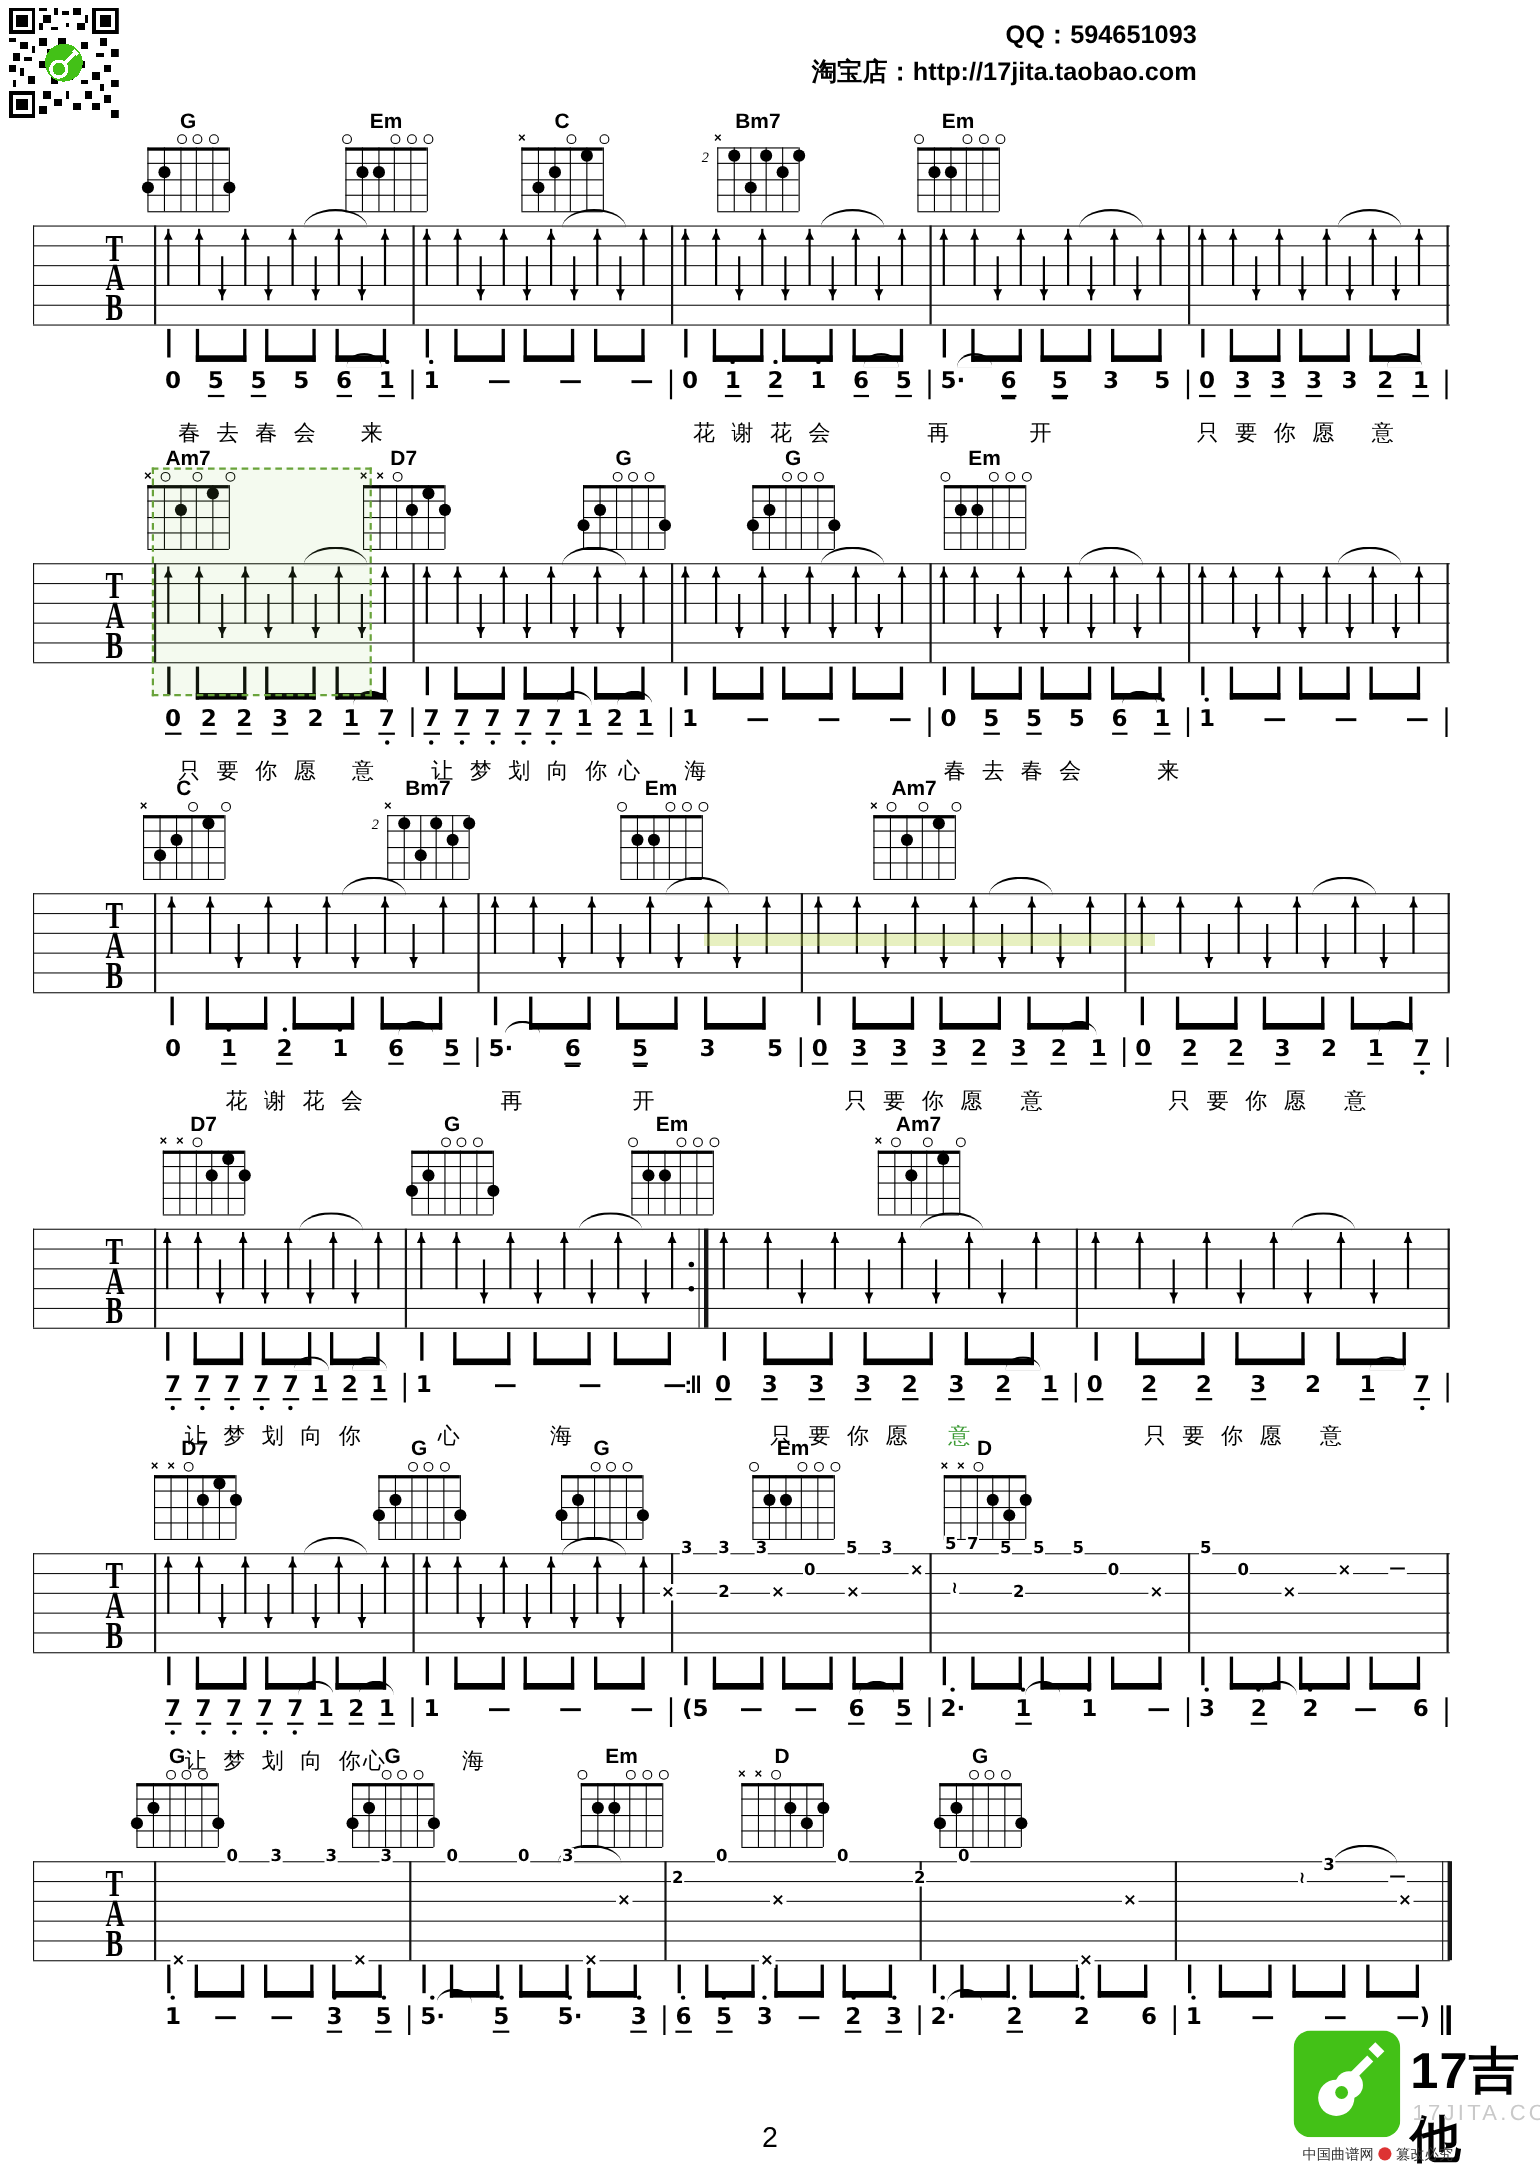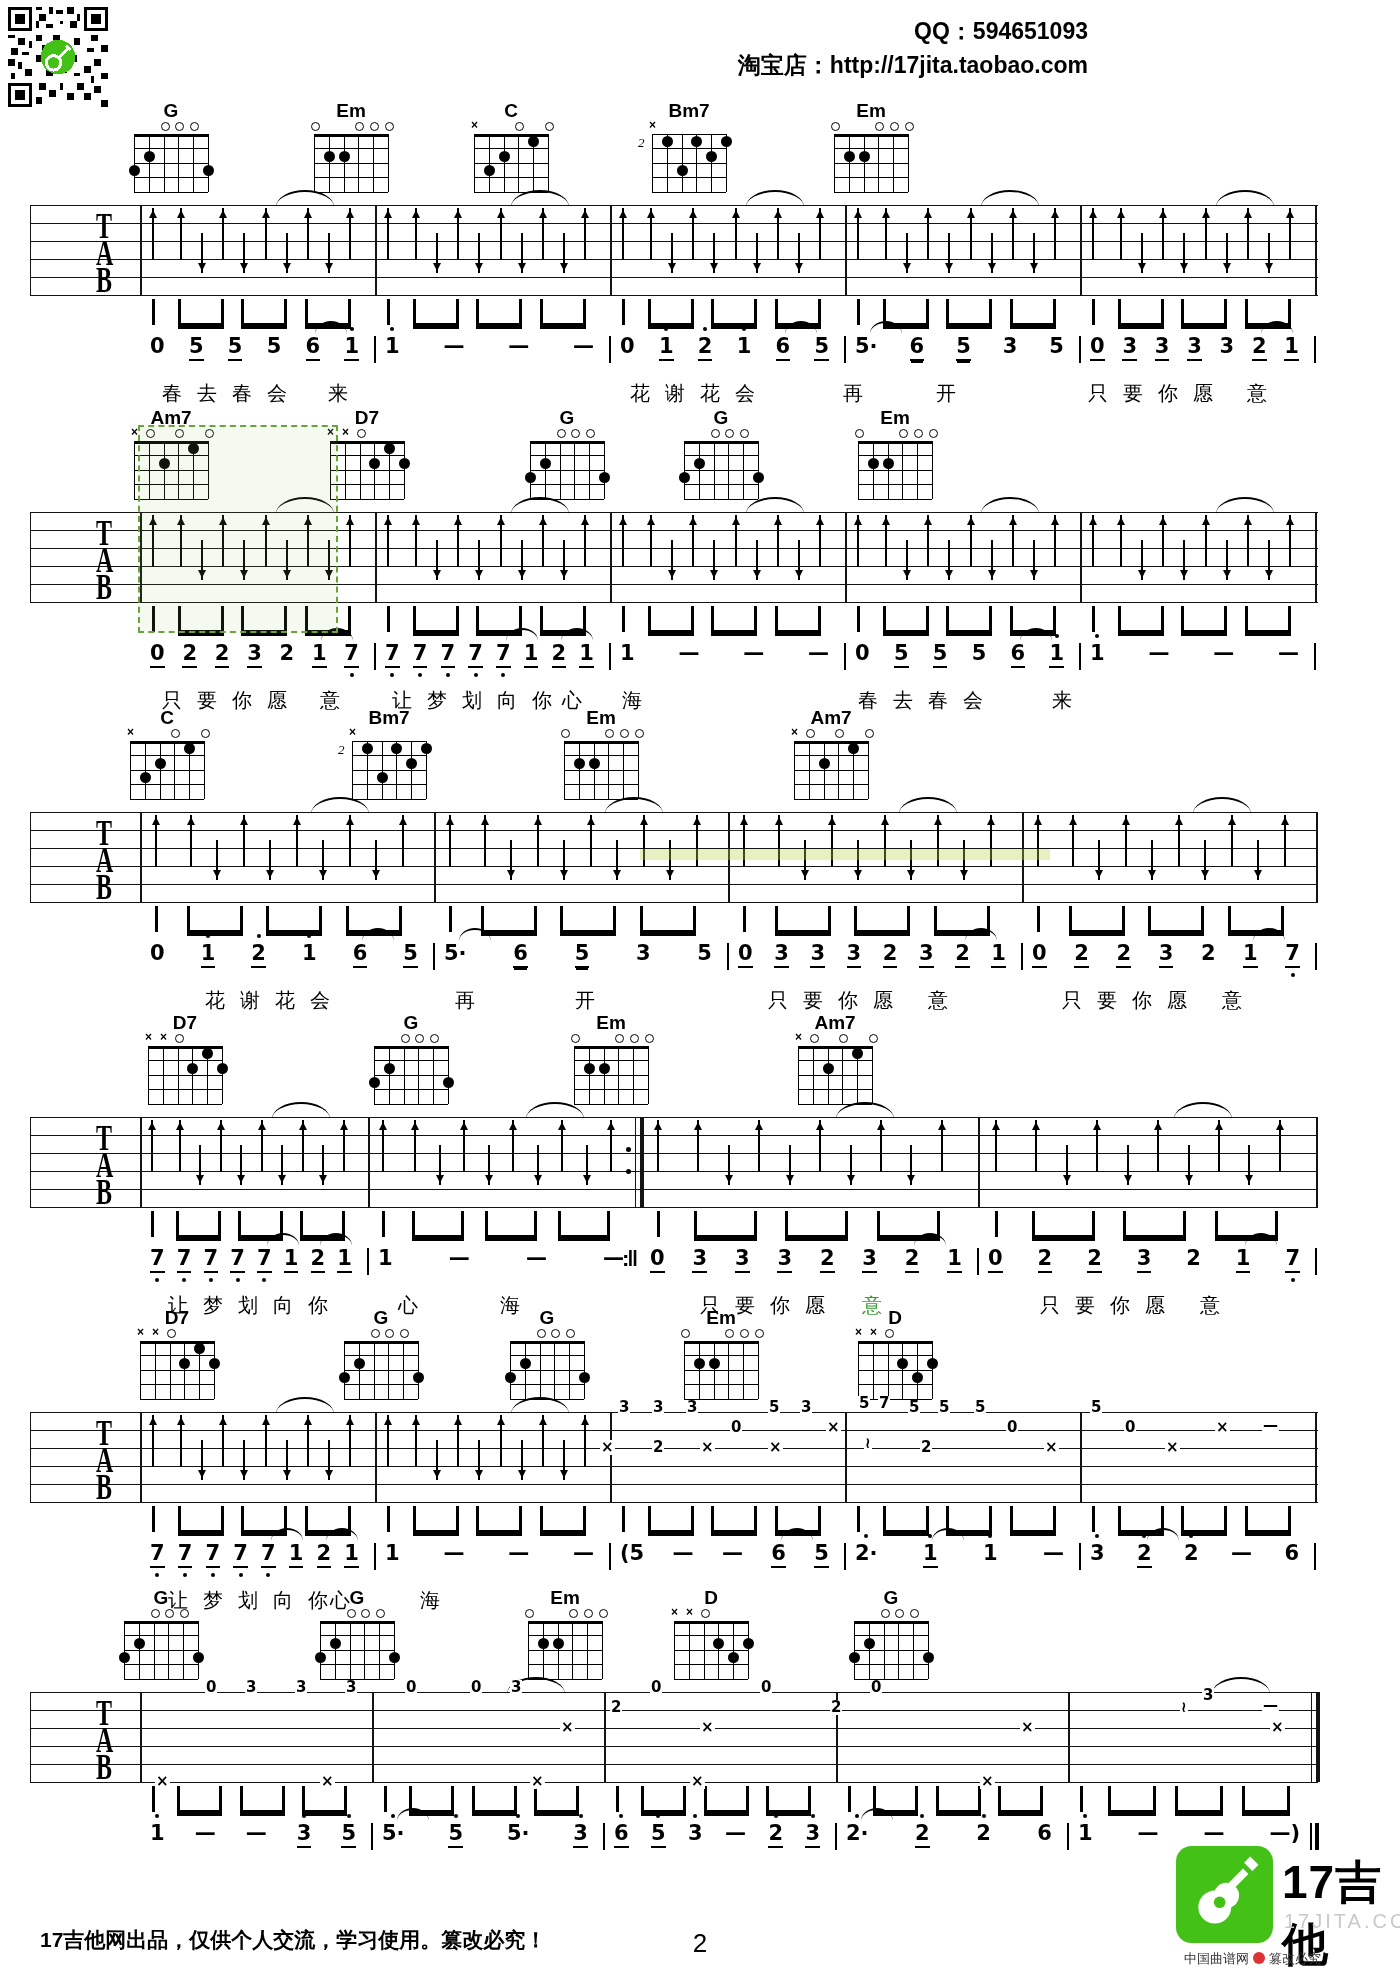--- a/index.html
+++ b/index.html
@@ -1566,21 +1566,20 @@
       <div class="ov" style="left: 650px; top: 1680px;">0</div>
       <div class="ov" style="left: 760px; top: 1680px;">0</div>
       <div class="ov" style="left: 830px; top: 1700px;">2</div>
       <div class="ov" style="left: 870px; top: 1680px;">0</div>
       <div class="ov" style="left: 1180px; top: 1700px;">≀</div>
       <div class="ov" style="left: 1202px; top: 1688px;">3</div>
       <div class="ov" style="left: 1262px; top: 1698px;">—</div>
       <div class="hlt" style="left: 640px; top: 849px; width: 410px; height: 11px;"></div>
     </div>
 
-  <div class="fnote">17吉他网出品，仅供个人交流，学习使用。篡改必究！</div>
   <div class="fpage">2</div>
 
   <div class="brand">
     <svg class="blogo" width="97" height="97" viewBox="0 0 100 100">
       <rect x="0" y="0" width="100" height="100" rx="16" fill="#43c117"></rect>
       <g fill="#fff">
         <circle cx="40" cy="63" r="17"></circle>
         <circle cx="52" cy="51" r="13"></circle>
         <rect x="53" y="20" width="8" height="42" transform="rotate(45 57 41)"></rect>
         <rect x="72" y="14" width="12" height="9" transform="rotate(45 78 18)"></rect>

